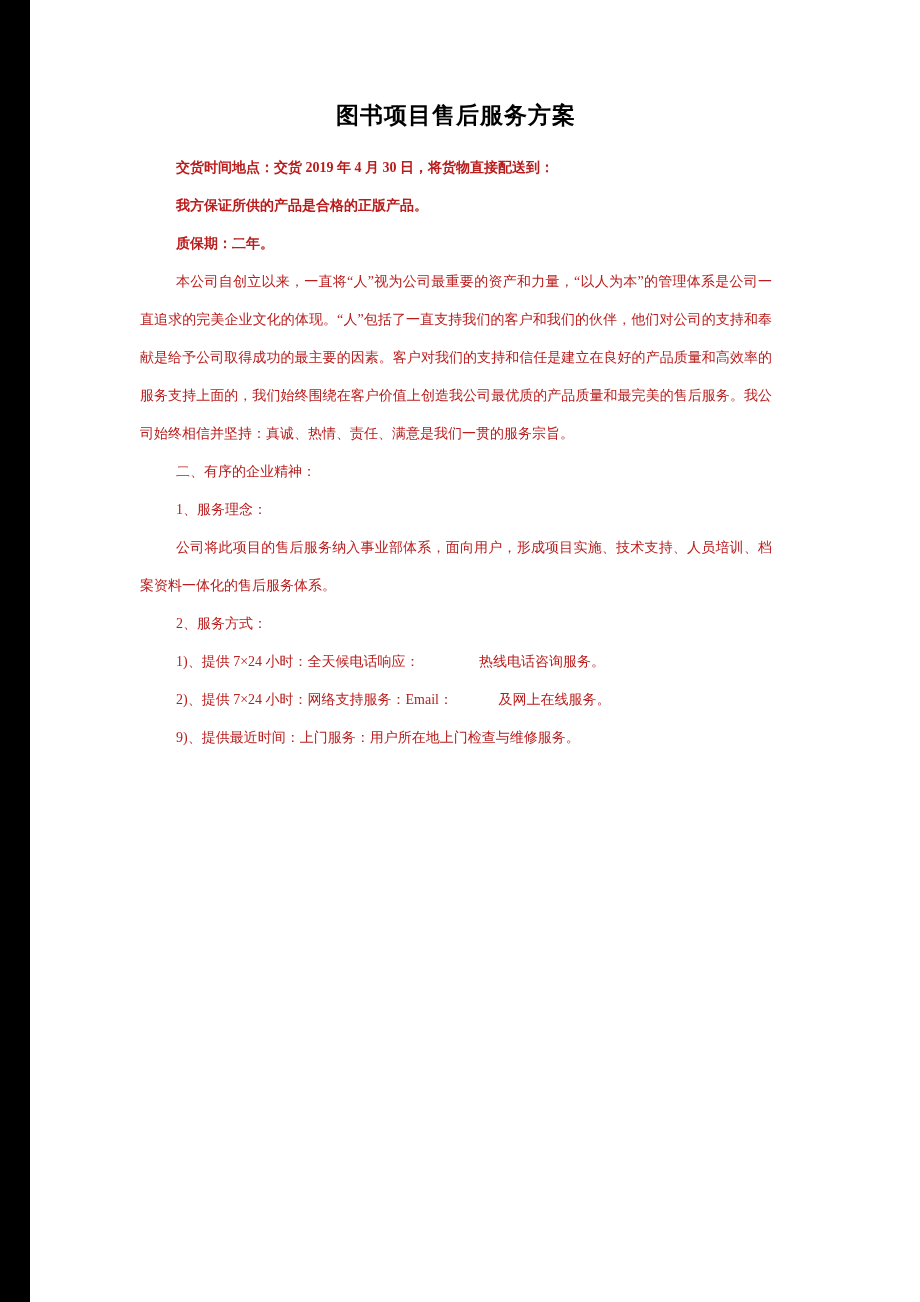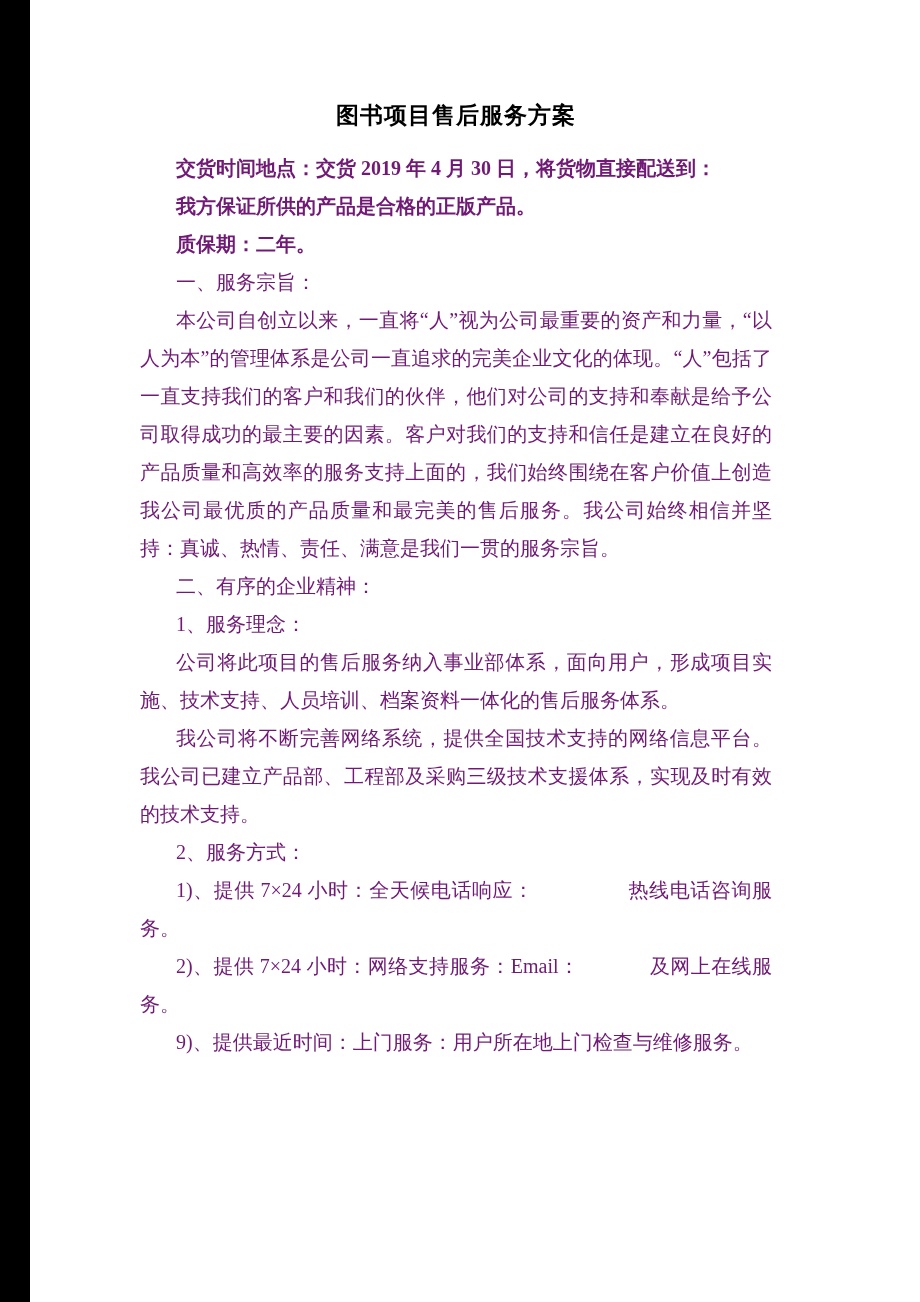--- a/index.html
+++ b/index.html
@@ -32,46 +32,44 @@
   }
   .doc-title {
     font-size: 23px;
     font-weight: bold;
     color: #000000;
     text-align: center;
     margin-bottom: 18px;
     letter-spacing: 1px;
   }
   .para {
-    font-size: 20px;
+    font-size: 14px;
     line-height: 38px;
-    color: #701a75;
+    color: #b91c1c;
     text-align: justify;
     text-indent: 36px;
     white-space: pre-wrap;
     word-break: break-all;
   }
   .para.bold {
     font-weight: bold;
   }
 </style>
 </head>
 <body>
 
 <div class="page">
   <div class="left-edge-bar"></div>
   <div class="content">
     <h1 class="doc-title">图书项目售后服务方案</h1>
     <p class="para bold">交货时间地点：交货 2019 年 4 月 30 日，将货物直接配送到：</p>
     <p class="para bold">我方保证所供的产品是合格的正版产品。</p>
     <p class="para bold">质保期：二年。</p>
-    <p class="para">一、服务宗旨：</p>
     <p class="para">本公司自创立以来，一直将“人”视为公司最重要的资产和力量，“以人为本”的管理体系是公司一直追求的完美企业文化的体现。“人”包括了一直支持我们的客户和我们的伙伴，他们对公司的支持和奉献是给予公司取得成功的最主要的因素。客户对我们的支持和信任是建立在良好的产品质量和高效率的服务支持上面的，我们始终围绕在客户价值上创造我公司最优质的产品质量和最完美的售后服务。我公司始终相信并坚持：真诚、热情、责任、满意是我们一贯的服务宗旨。</p>
     <p class="para">二、有序的企业精神：</p>
     <p class="para">1、服务理念：</p>
     <p class="para">公司将此项目的售后服务纳入事业部体系，面向用户，形成项目实施、技术支持、人员培训、档案资料一体化的售后服务体系。</p>
-    <p class="para">我公司将不断完善网络系统，提供全国技术支持的网络信息平台。我公司已建立产品部、工程部及采购三级技术支援体系，实现及时有效的技术支持。</p>
     <p class="para">2、服务方式：</p>
     <p class="para">1)、提供 7×24 小时：全天候电话响应：                 热线电话咨询服务。</p>
     <p class="para">2)、提供 7×24 小时：网络支持服务：Email：             及网上在线服务。</p>
     <p class="para">9)、提供最近时间：上门服务：用户所在地上门检查与维修服务。</p>
   </div>
 </div>
 
 </body></html>

